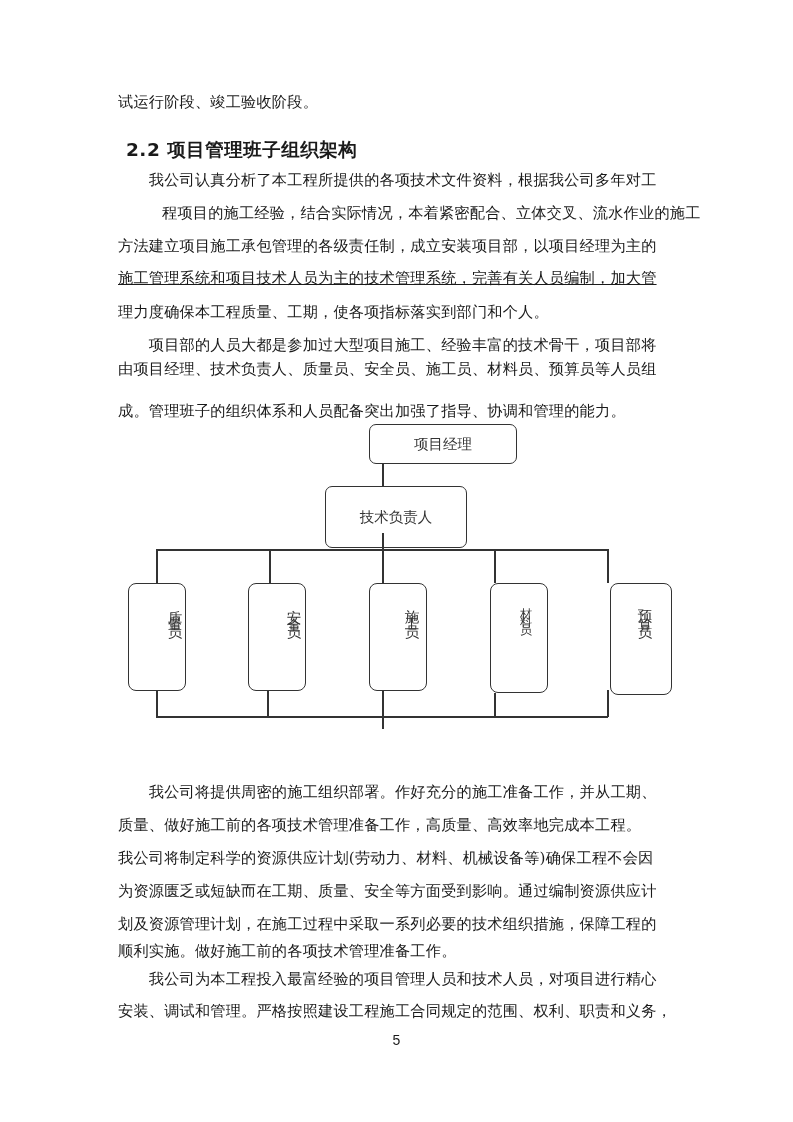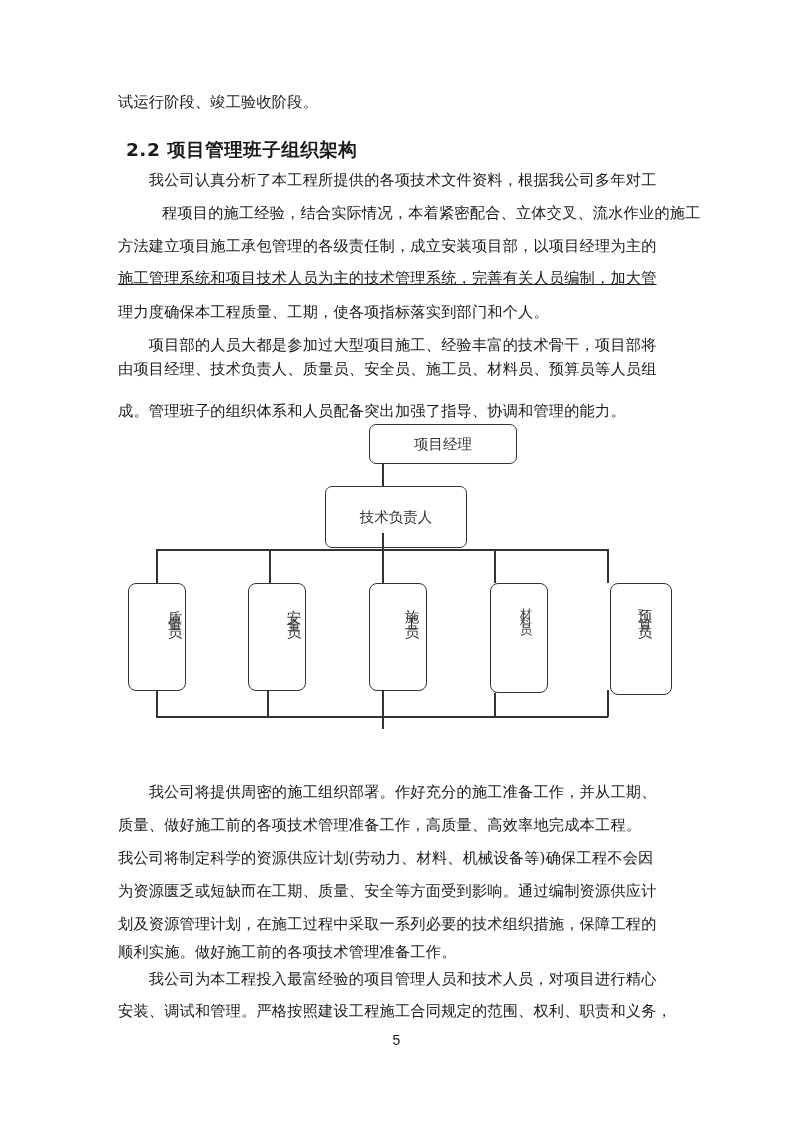--- a/index.html
+++ b/index.html
@@ -85,21 +85,21 @@
   <div class="vl" style="left:382px; top:716px; height:13px;"></div>
 
 </div>
 
 <div>
   <div class="line" style="top:782px;">　　我公司将提供周密的施工组织部署。作好充分的施工准备工作，并从工期、</div>
   <div class="line" style="top:815px;">质量、做好施工前的各项技术管理准备工作，高质量、高效率地完成本工程。</div>
   <div class="line" style="top:848px;">我公司将制定科学的资源供应计划(劳动力、材料、机械设备等)确保工程不会因</div>
   <div class="line" style="top:881px;">为资源匮乏或短缺而在工期、质量、安全等方面受到影响。通过编制资源供应计</div>
   <div class="line" style="top:914px;">划及资源管理计划，在施工过程中采取一系列必要的技术组织措施，保障工程的</div>
-  <div class="line" style="top:942px;">顺利实施。做好施工前的各项技术管理准备工作。</div>
+  <div class="line" style="top:942px;font-family:Liberation Mono, monospace;">顺利实施。做好施工前的各项技术管理准备工作。</div>
 </div>
 
 <div>
   <div class="line" style="top:969px;">　　我公司为本工程投入最富经验的项目管理人员和技术人员，对项目进行精心</div>
   <div class="line" style="top:1001px;">安装、调试和管理。严格按照建设工程施工合同规定的范围、权利、职责和义务，</div>
 </div>
 
 <div class="page-number">5</div>
 
 </body></html>

